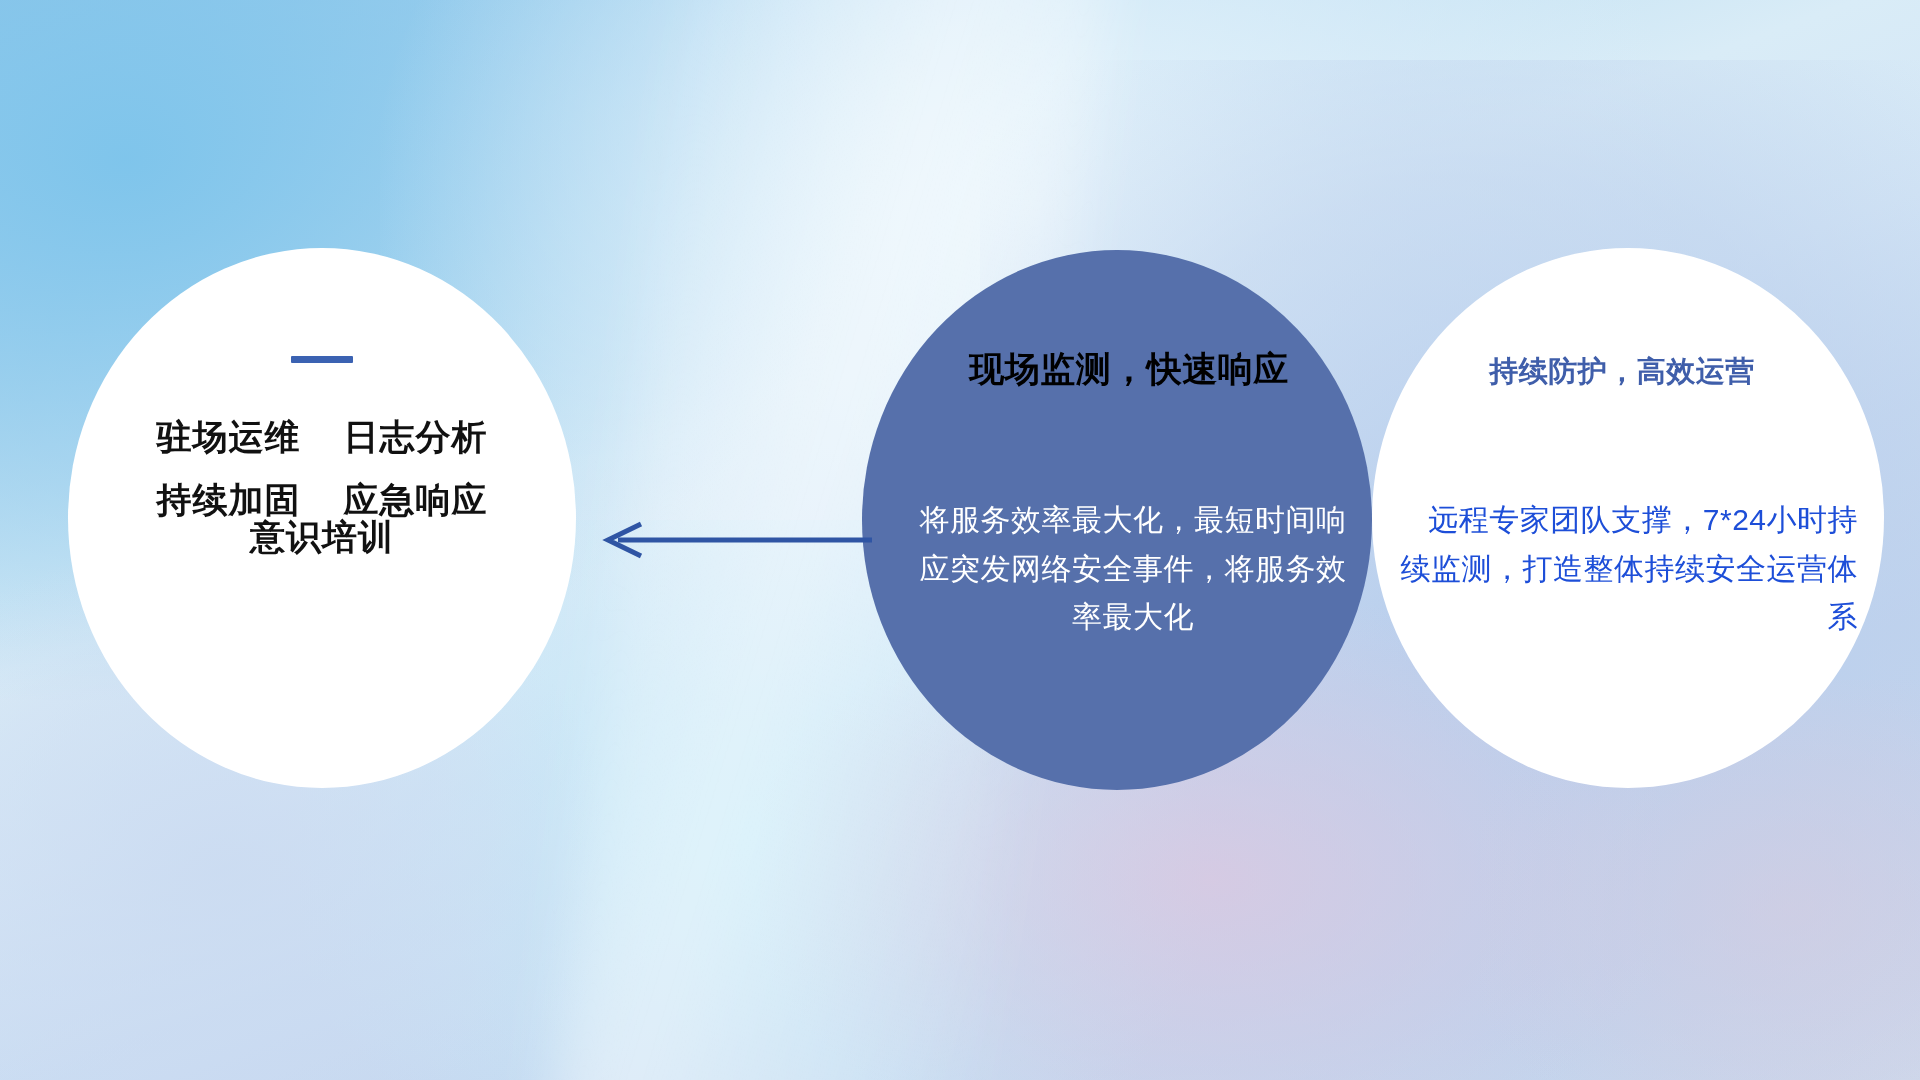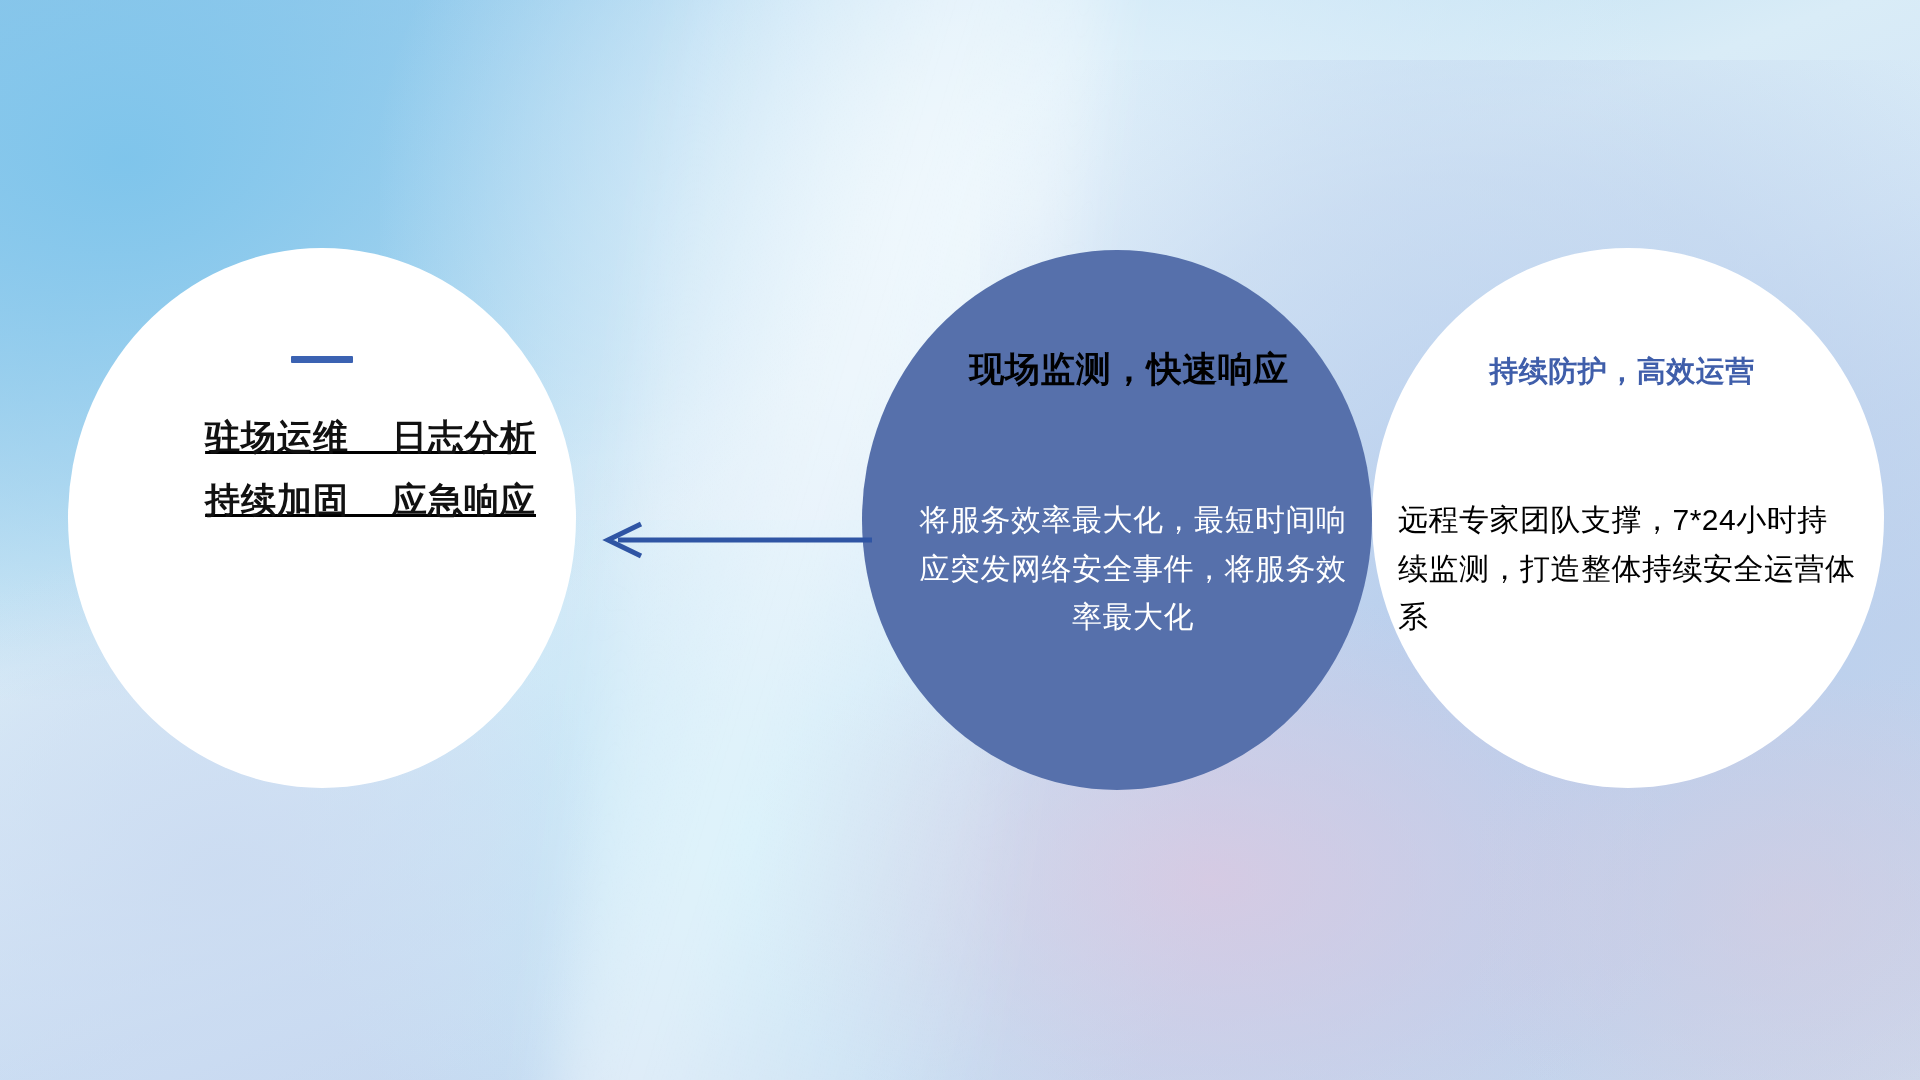--- a/index.html
+++ b/index.html
@@ -121,23 +121,22 @@
   #circle-mid  { z-index: 3; }
   #circle-right{ z-index: 4; }
   #circle-left { z-index: 4; }
   #arrow-layer { z-index: 5; }
 
   
   .left-inner {
     position: absolute;
     left: 0; right: 0;
     top: 108px;
-    text-align: right;
+    text-align: center;
     padding: 0 40px;
-    text-decoration: underline;
   }
   .dash {
     width: 62px;
     height: 7px;
     background: #3b62b2;
     margin: 0 auto 56px auto;
     border-radius: 1px;
   }
   .left-line {
     font-size: 35px;
@@ -199,23 +198,23 @@
     color: #3f5eaa;
     letter-spacing: 0.5px;
     white-space: nowrap;
     transform: translateX(-6px);
   }
   .right-body {
     position: absolute;
     top: 248px;
     left: 26px;
     right: 26px;
-    text-align: left;
+    text-align: right;
     font-size: 30px;
-    color: #000000;
+    color: #1d4ed8;
     line-height: 1.62;
     letter-spacing: 0.5px;
   }
 
   
   #arrow-layer {
     position: absolute;
     left: 0; top: 0;
     width: 1920px; height: 1080px;
     pointer-events: none;
@@ -234,20 +233,21 @@
   <div class="bg-glow-5"></div>
   <div class="bg-glow-6"></div>
   <div class="bg-glow-7"></div>
   <div class="bg-streak"></div>
 
   <div id="circle-left" class="circle circle-white">
     <div class="left-inner">
       <div class="dash"></div>
       <div class="left-line l1">驻场运维    日志分析</div>
       <div class="left-line l2">持续加固    应急响应</div>
+      <div class="left-line l3">意识培训</div>
     </div>
   </div>
 
   <div id="circle-mid" class="circle">
     <div class="mid-inner">
       <div class="mid-title">现场监测，快速响应</div>
       <div class="mid-body">将服务效率最大化，最短时间响应突发网络安全事件，将服务效率最大化</div>
     </div>
   </div>
 

